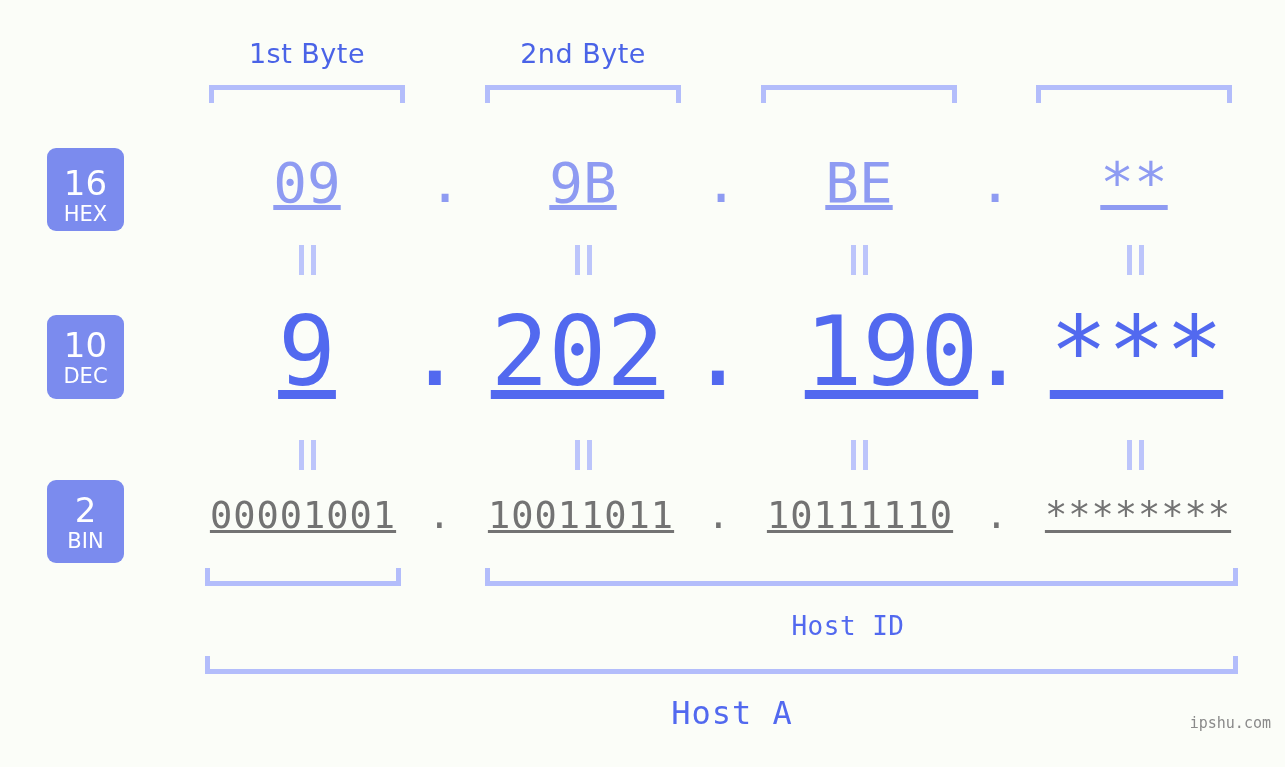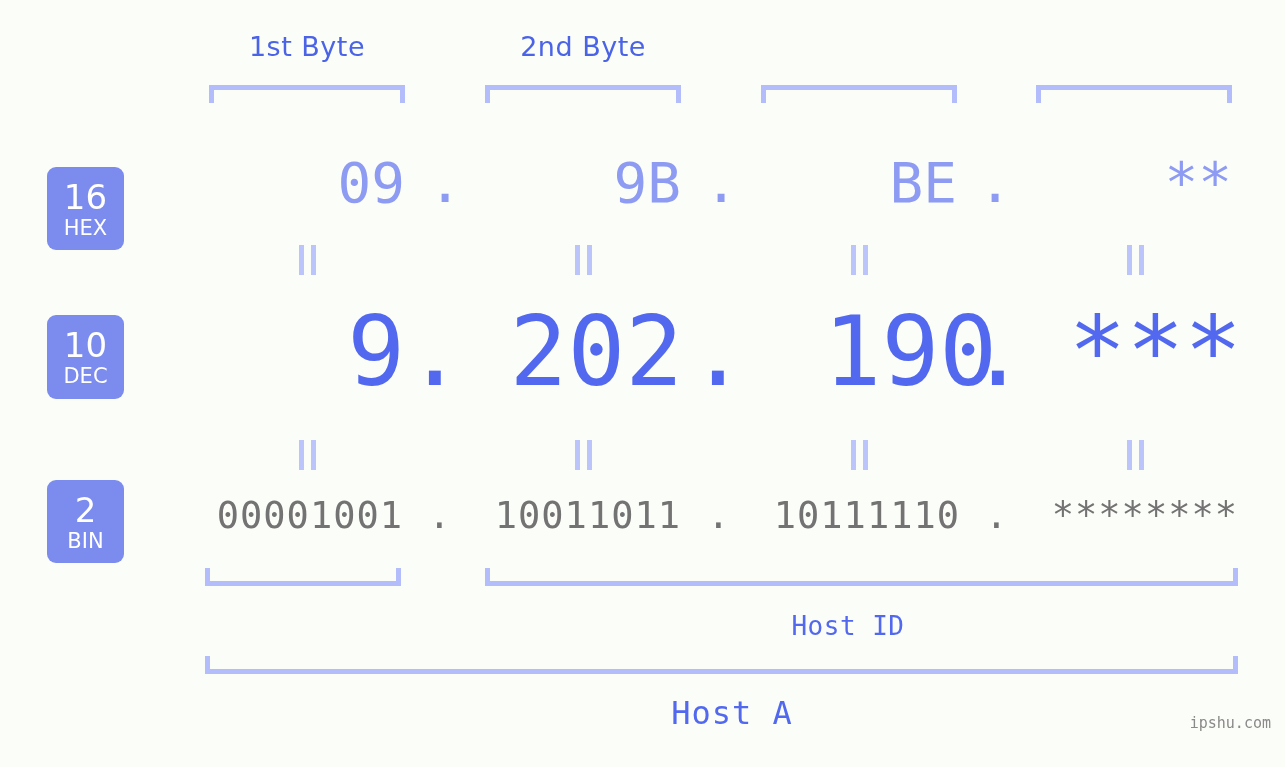--- a/index.html
+++ b/index.html
@@ -16,21 +16,21 @@
   }
 
   .stage {
     position: absolute;
     inset: 0;
   }
 
   
   .byte-label {
     position: absolute;
-    top: 28px;
+    top: 35px;
     height: 38px;
     line-height: 38px;
     text-align: center;
     font-family: "DejaVu Sans", sans-serif;
     font-size: 27px;
     color: #4a63e7;
     letter-spacing: 0.5px;
   }
 
   
@@ -70,30 +70,31 @@
     font-weight: 400;
     font-family: "DejaVu Sans", sans-serif;
   }
   .badge .name {
     display: block;
     font-size: 21px;
     line-height: 24px;
     font-weight: 400;
     font-family: "DejaVu Sans", sans-serif;
   }
-  #badge-hex { top: 167px; height: 83px; padding-top: 11px; }
+  #badge-hex { top: 148px; height: 83px; padding-top: 16px; }
   #badge-dec { top: 315px; height: 84px; padding-top: 11px; }
   #badge-bin { top: 480px; height: 83px; padding-top: 11px; }
 
   
   .value-cell {
     position: absolute;
-    text-align: right;
+    text-align: center;
     font-family: "DejaVu Sans Mono", monospace;
     white-space: pre;
+    text-decoration: underline;
   }
   .dot {
     position: absolute;
     text-align: center;
     font-family: "DejaVu Sans Mono", monospace;
     white-space: pre;
   }
 
   
   .row-hex .value-cell,

